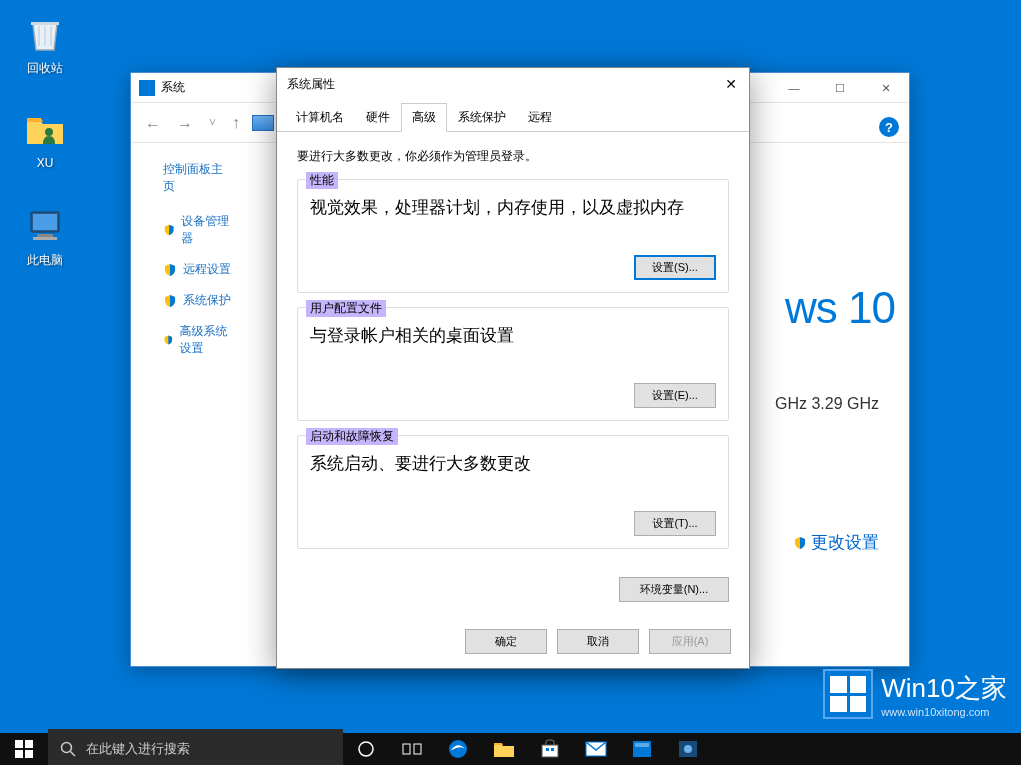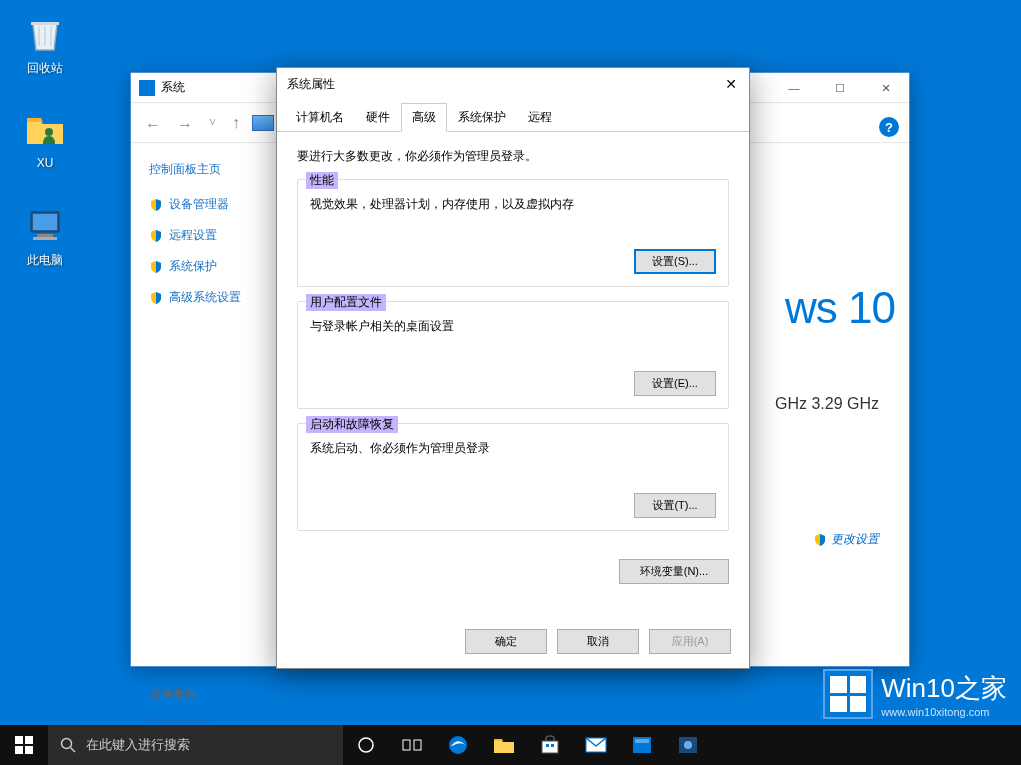--- a/index.html
+++ b/index.html
@@ -16,53 +16,53 @@
 .sw-title .ticon { width: 16px; height: 16px; background: #0078d7; margin-right: 6px; }
 .sw-title .ttxt { font-size: 12px; flex: 1; }
 .sw-ctrlbtns { position: absolute; right: 0; top: 0; display: flex; }
 .sw-ctrlbtns .cb { width: 46px; height: 30px; display: flex; align-items: center; justify-content: center; font-size: 11px; color: #555; }
 
 .sw-toolbar { height: 40px; display: flex; align-items: center; padding: 0 10px; border-bottom: 1px solid #e5e5e5; gap: 8px; color: #888; }
 .sw-toolbar .arr { font-size: 16px; padding: 0 4px; }
 .sw-toolbar .pathicon { width: 22px; height: 16px; background: linear-gradient(#6cb6f5,#3a8ee0); border: 1px solid #2a6fb8; }
 
 .sw-body { display: flex; height: calc(100% - 70px); }
-.sw-side { width: 135px; padding: 18px 18px; }
+.sw-side { width: 135px; padding: 18px 32px; }
 .sw-side .sidehead { color: #1a6fc4; font-size: 12px; margin-bottom: 18px; }
 .sw-side .sidelink { display: flex; align-items: center; gap: 6px; color: #1a6fc4; font-size: 12px; margin-bottom: 14px; cursor: pointer; }
 .sw-side .seealso { margin-top: 380px; color: #666; font-size: 12px; margin-bottom: 12px; }
 .sw-side .seealso-link { color: #1a6fc4; font-size: 12px; }
 
 .sw-main { flex: 1; position: relative; padding: 20px; }
 .win10logo { position: absolute; right: 14px; top: 140px; font-size: 44px; color: #0078d7; font-weight: 300; letter-spacing: -1px; }
 .cpuinfo { position: absolute; right: 30px; top: 252px; font-size: 16px; color: #333; }
-.changeset { position: absolute; right: 30px; top: 388px; font-size: 12px; color: #0066cc; display: flex; align-items: center; gap: 4px; font-style: italic; }
+.changeset { position: absolute; right: 30px; top: 388px; font-size: 17px; color: #0066cc; display: flex; align-items: center; gap: 4px; }
 .helpbtn { position: absolute; right: 10px; top: 44px; width: 20px; height: 20px; border-radius: 50%; background: #0078d7; color: #fff; font-size: 13px; display: flex; align-items: center; justify-content: center; font-weight: bold; }
 
 
 .props-dialog { position: absolute; left: 276px; top: 67px; width: 474px; height: 602px; background: #fff; border: 1px solid #888; box-shadow: 0 6px 30px rgba(0,0,0,.4); }
 .pd-title { height: 30px; display: flex; align-items: center; padding: 16px 10px; font-size: 12px; }
 .pd-close { position: absolute; right: 6px; top: 6px; width: 24px; height: 20px; font-size: 14px; display: flex; align-items: center; justify-content: center; cursor: pointer; }
 .pd-tabs { display: flex; padding: 0 8px; margin-top: 2px; border-bottom: 1px solid #ccc; }
 .pd-tab { padding: 5px 10px; font-size: 12px; border: 1px solid transparent; cursor: pointer; position: relative; top: 1px; }
 .pd-tab.active { border: 1px solid #ccc; border-bottom: 1px solid #fff; background: #fff; }
 .pd-body { padding: 16px 20px; }
 .pd-note { font-size: 12px; margin-bottom: 14px; }
 .pd-group { border: 1px solid #ddd; border-radius: 2px; padding: 10px 12px 12px; margin-bottom: 14px; position: relative; }
 .pd-group .glabel { position: absolute; top: -8px; left: 8px; background: #c4b5fd; padding: 0 4px; font-size: 12px; }
-.pd-group .gdesc { font-size: 12px; margin: 6px 0 36px; }
+.pd-group .gdesc { font-size: 17px; margin: 6px 0 36px; }
 .pd-group .gbtn-row { text-align: right; }
 .pd-btn { min-width: 82px; padding: 4px 12px; font-size: 11px; background: #e1e1e1; border: 1px solid #adadad; cursor: pointer; }
 .pd-btn.hl { border: 2px solid #0078d7; padding: 3px 11px; }
 .pd-env { text-align: right; margin-top: 28px; }
 .pd-footer { position: absolute; bottom: 14px; right: 18px; display: flex; gap: 10px; }
 .pd-btn:disabled { color: #999; }
 
 
-.taskbar { position: absolute; left: 0; bottom: 0; width: 100%; height: 40px; background: #101010; display: flex; align-items: center; }
+.taskbar { position: absolute; left: 0; bottom: 0; width: 100%; height: 32px; background: #101010; display: flex; align-items: center; }
 .tb-start { width: 48px; height: 40px; display: flex; align-items: center; justify-content: center; }
 .tb-search { flex: 0 0 295px; height: 40px; background: #2b2b2b; display: flex; align-items: center; padding: 0 12px; gap: 10px; color: #ccc; font-size: 13px; }
 .tb-icon { width: 46px; height: 40px; display: flex; align-items: center; justify-content: center; color: #fff; }
 
 
 .watermark { position: absolute; right: 14px; bottom: 46px; display: flex; align-items: center; gap: 8px; color: #fff; }
 .watermark .wmicon { width: 50px; height: 50px; background: #0078d7; border: 2px solid #59a8ef; display: grid; grid-template: 1fr 1fr / 1fr 1fr; gap: 3px; padding: 5px; }
 .watermark .wmicon div { background: #fff; }
 .watermark .wmtxt { text-align: left; }
 .watermark .wm1 { font-size: 26px; font-weight: 300; }
@@ -193,21 +193,21 @@
     </div>
 
     <div class="pd-group">
       <div class="glabel">用户配置文件</div>
       <div class="gdesc">与登录帐户相关的桌面设置</div>
       <div class="gbtn-row"><button class="pd-btn">设置(E)...</button></div>
     </div>
 
     <div class="pd-group">
       <div class="glabel">启动和故障恢复</div>
-      <div class="gdesc">系统启动、你必须作为管理员登录</div>
+      <div class="gdesc">系统启动、要进行大多数更改</div>
       <div class="gbtn-row"><button class="pd-btn">设置(T)...</button></div>
     </div>
 
     <div class="pd-env"><button class="pd-btn" style="min-width:110px">环境变量(N)...</button></div>
   </div>
   <div class="pd-footer">
     <button class="pd-btn">确定</button>
     <button class="pd-btn">取消</button>
     <button class="pd-btn" disabled="">应用(A)</button>
   </div>

